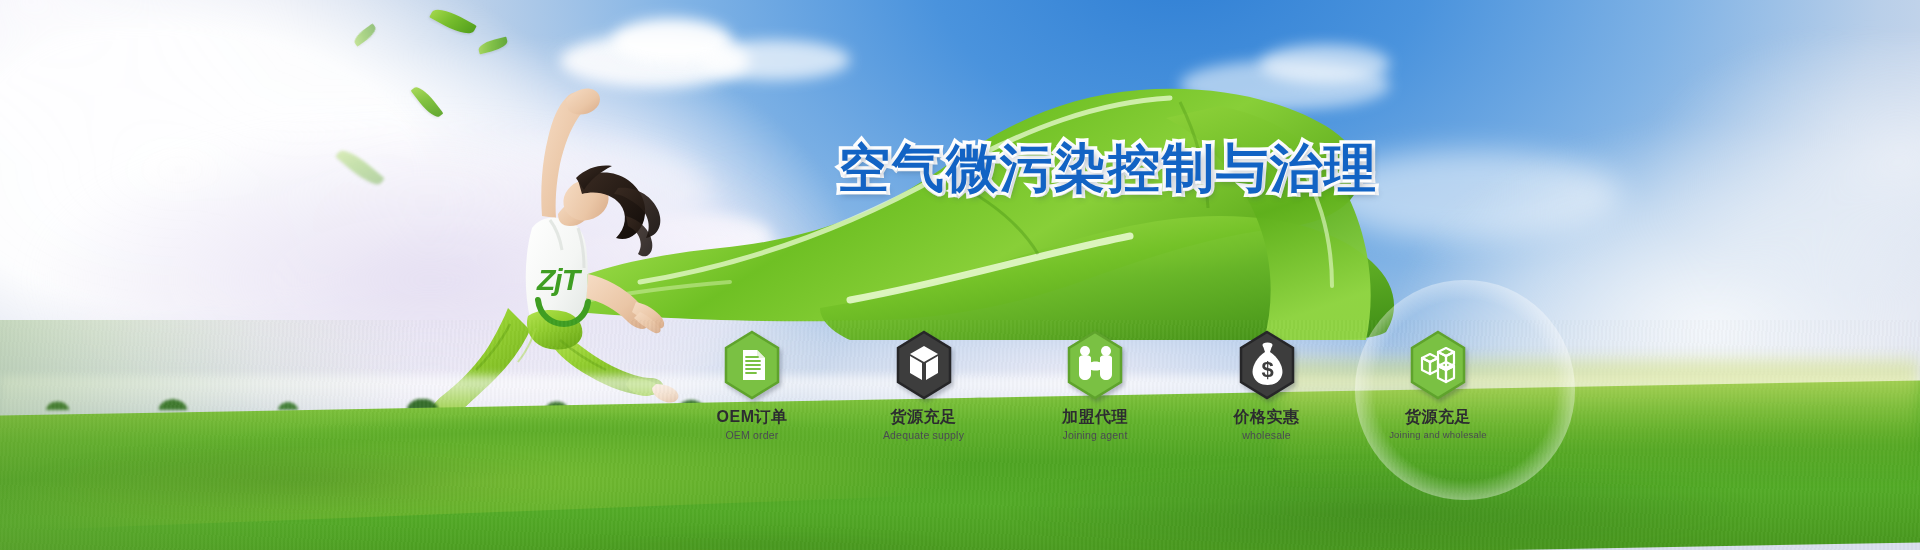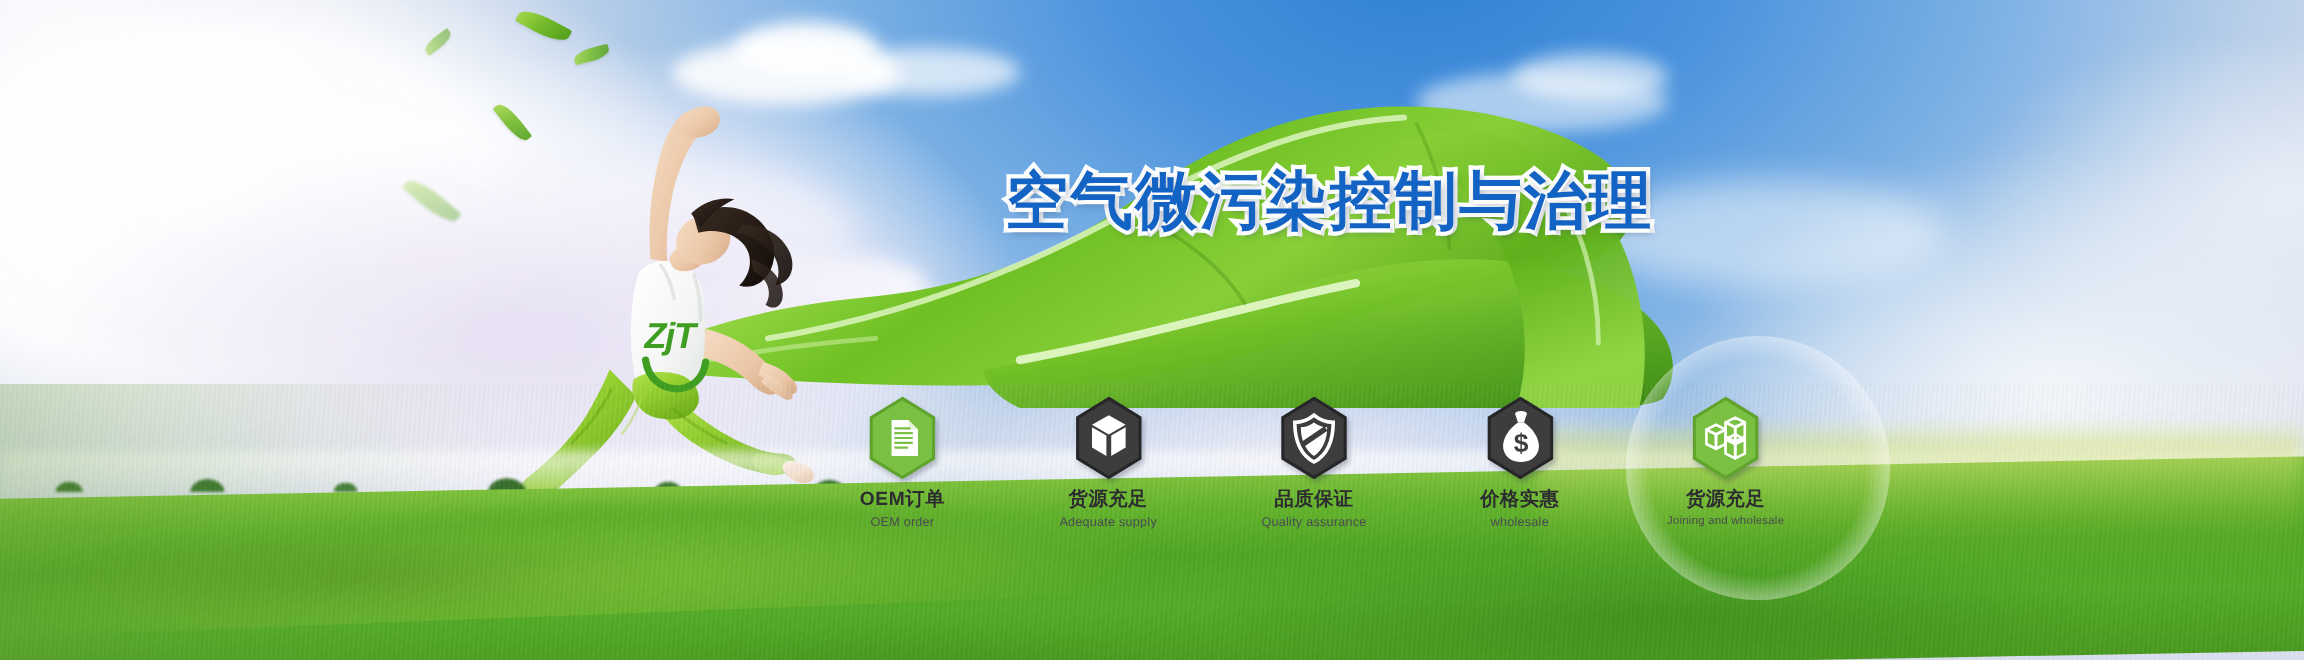--- a/index.html
+++ b/index.html
@@ -378,28 +378,33 @@
       <path d="M33,33 L45,26 L45,43 L33,50 Z"></path>
     </g>
           </svg>
         </div>
         <div class="feat-cn">货源充足</div>
         <div class="feat-en">Adequate supply</div>
       </div>
       <div class="feat">
         <div class="hexwrap">
           <svg viewBox="0 0 62 70" xmlns="http://www.w3.org/2000/svg">
-            <path d="M31,2 L57,18 L57,52 L31,68 L5,52 L5,18 Z" fill="#3d3d3d" stroke="#262628" stroke-width="2.5"></path>
-    <path d="M31,16 C37,21 43,22 47,22 C47,38 42,49 31,55 C20,49 15,38 15,22 C19,22 25,21 31,16 Z" fill="none" stroke="#fff" stroke-width="3"></path>
-    <path d="M31,22 C35,25 39,26 42,26 C42,37 38,45 31,50 C24,45 20,37 20,26 C23,26 27,25 31,22 Z" fill="#fff"></path>
-    <path d="M22,40 L41,27" stroke="#3d3d3d" stroke-width="4.5"></path>
+            <path d="M31,2 L57,18 L57,52 L31,68 L5,52 L5,18 Z" fill="#7ac143" stroke="#5fa32c" stroke-width="2.5"></path>
+    <g fill="#fff">
+      <circle cx="21" cy="21" r="5"></circle>
+      <path d="M15,28 C15,26 18,25 21,25 C24,25 27,26 27,28 L27,44 C27,48 24,50 21,50 C18,50 15,48 15,44 Z"></path>
+      <circle cx="42" cy="21" r="5"></circle>
+      <path d="M36,28 C36,26 39,25 42,25 C45,25 48,26 48,28 L48,44 C48,48 45,50 42,50 C39,50 36,48 36,44 Z"></path>
+      <path d="M26,34 L37,34 L37,39 L26,39 Z"></path>
+      <path d="M25,33 C29,31 34,31 38,33 C40,34 40,38 38,39 C34,41 29,41 25,39 C23,38 23,34 25,33 Z"></path>
+    </g>
           </svg>
         </div>
-        <div class="feat-cn">品质保证</div>
-        <div class="feat-en">Quality assurance</div>
+        <div class="feat-cn">加盟代理</div>
+        <div class="feat-en">Joining agent</div>
       </div>
       <div class="feat">
         <div class="hexwrap">
           <svg viewBox="0 0 62 70" xmlns="http://www.w3.org/2000/svg">
             <path d="M31,2 L57,18 L57,52 L31,68 L5,52 L5,18 Z" fill="#3d3d3d" stroke="#262628" stroke-width="2.5"></path>
     <g fill="#fff">
       <path d="M27,16 h9 l-2,6 h-5 z"></path>
       <ellipse cx="31.5" cy="15" rx="5" ry="2.6"></ellipse>
       <path d="M29,22 C20,28 15,38 17,45 C19,52 25,55 31.5,55 C38,55 44,52 46,45
                C48,38 43,28 34,22 Z"></path>

